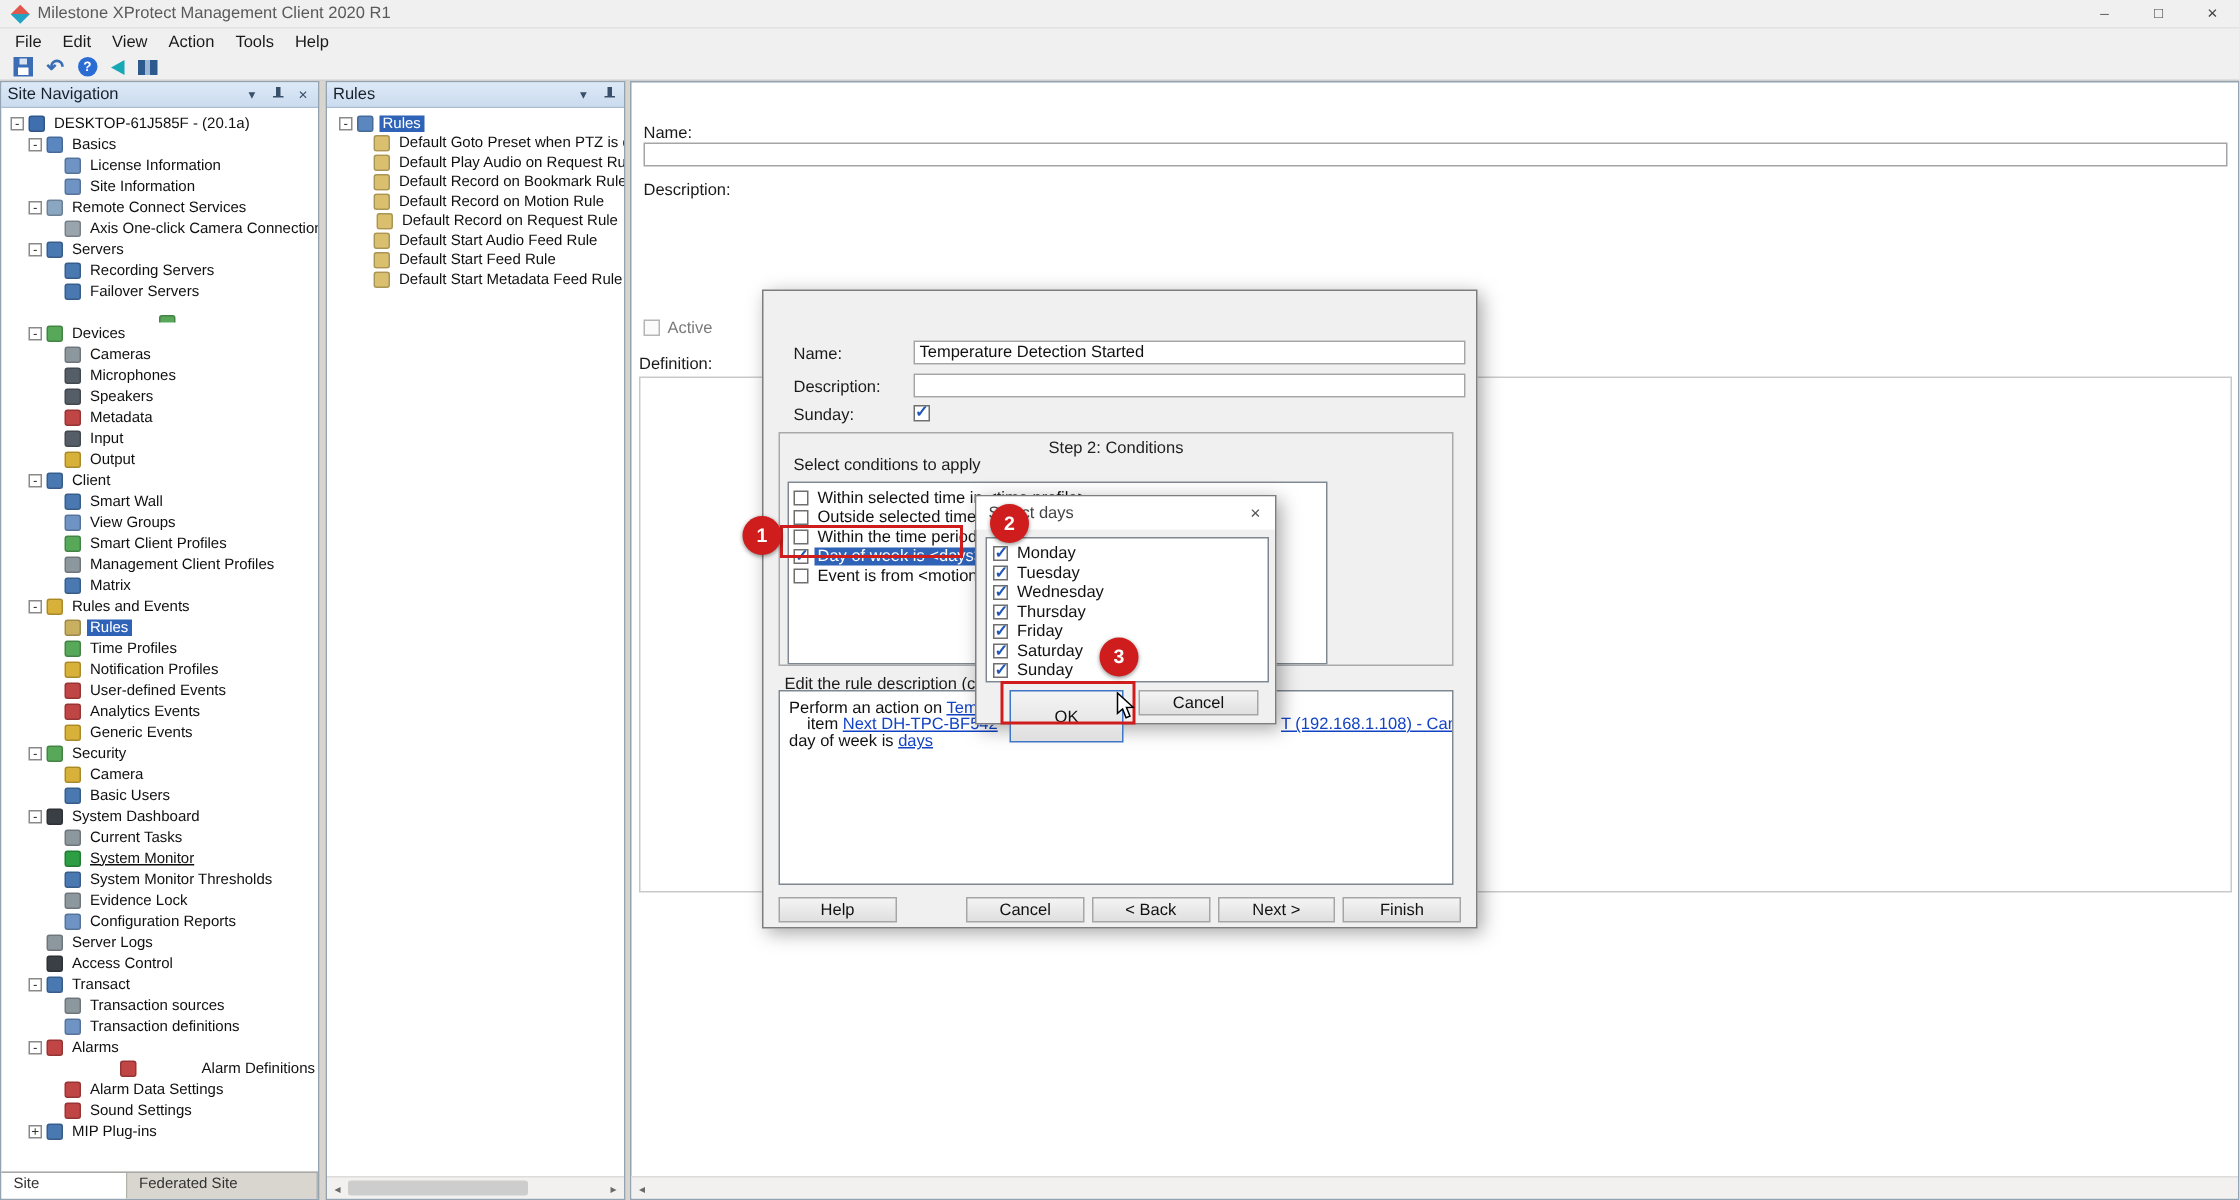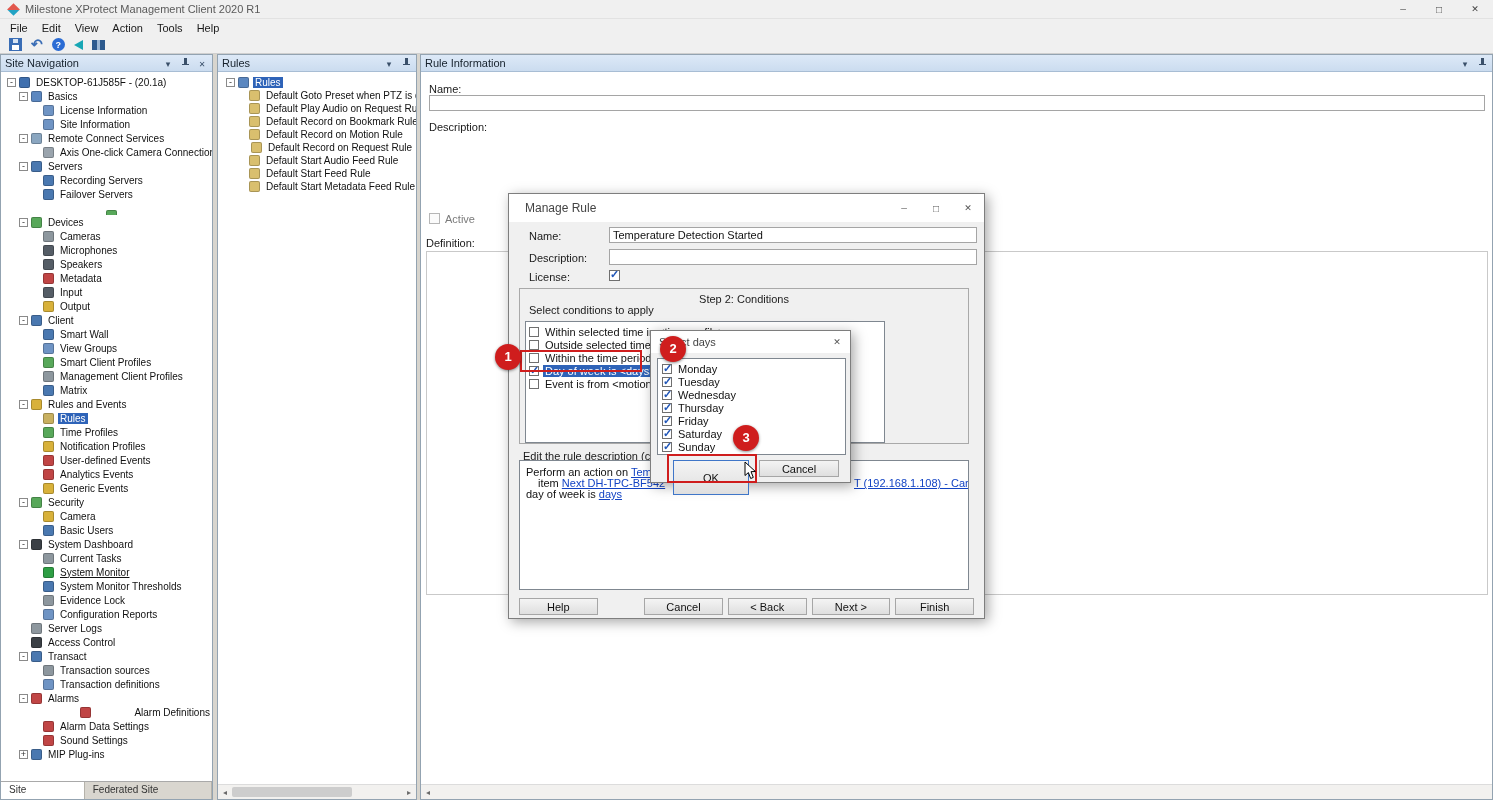--- a/index.html
+++ b/index.html
@@ -447,58 +447,43 @@
       </div>
     </div>
   <div class="hscroll" data-name="rules-horizontal-scrollbar">
     <span class="sarrow" data-name="scroll-left-icon">◂</span>
     <span class="sthumb" data-name="scrollbar-thumb" style="width:120px"></span>
     <span class="sarrow" data-name="scroll-right-icon" style="margin-left:auto">▸</span>
   </div>
 </div>
 
 <div class="panel" data-name="rule-information-panel" style="left:420px;top:54px;width:1073px;height:746px">
-  <div class="phead" data-name="rule-information-header">
-    <span class="ptitle" data-name="rule-information-title">Rule Information</span>
-    <span class="hicons">
-      <span class="hicon dock" data-name="dock-arrow-icon"></span>
-      <span class="hicon pin" data-name="pin-icon"></span>
-    </span>
-  </div>
 
   <span class="flabel" data-name="rule-name-label" style="left:8px;top:28px">Name:</span>
   <input class="textbox" data-name="rule-name-input" style="left: 8px; top: 40px; width: 1056px; height: 16px;" value="">
   <span class="flabel" data-name="rule-description-label" style="left:8px;top:66px">Description:</span>
 
   <span class="cb abs disabled" data-name="rule-active-checkbox" style="left:8px;top:158px"></span>
   <span class="flabel dim" data-name="rule-active-label" style="left:24px;top:158px">Active</span>
 
   <span class="flabel" data-name="rule-definition-label" style="left:5px;top:182px">Definition:</span>
   <div class="defbox" data-name="rule-definition-box" style="left:5px;top:196px;width:1060px;height:342px"></div>
 
   <div class="hscroll" data-name="rule-information-scrollbar">
     <span class="sarrow" data-name="scroll-left-icon">◂</span>
   </div>
 </div>
 
 <div class="dialog" data-name="manage-rule-dialog" style="left:508px;top:193px;width:477px;height:426px;z-index:30">
-  <div class="dtitle" data-name="manage-rule-titlebar" style="height:28px;padding-left:16px;font-size:12px">
-    <span class="dtext" data-name="manage-rule-title">Manage Rule</span>
-    <span class="dbtns">
-      <span class="db min" data-name="dialog-minimize-button"></span>
-      <span class="db max" data-name="dialog-maximize-button"></span>
-      <span class="db close" data-name="dialog-close-button"></span>
-    </span>
-  </div>
 
   <span class="flabel" data-name="manage-name-label" style="left:20px;top:36px">Name:</span>
   <input class="textbox" data-name="manage-name-input" style="left: 100px; top: 33px; width: 368px; height: 16px;" value="Temperature Detection Started">
   <span class="flabel" data-name="manage-description-label" style="left:20px;top:58px">Description:</span>
   <input class="textbox" data-name="manage-description-input" style="left: 100px; top: 55px; width: 368px; height: 16px;" value="">
-  <span class="flabel" data-name="manage-active-label" style="left:20px;top:77px">License:</span>
+  <span class="flabel" data-name="manage-active-label" style="left:20px;top:77px">Sunday:</span>
   <span class="cb abs checked" data-name="manage-active-checkbox" style="left:100px;top:76px"></span>
 
   <div class="groupbox" data-name="step-conditions-groupbox" style="left:10px;top:94px;width:450px;height:156px">
     <span class="legend" data-name="step-title">Step 2: Conditions</span>
   </div>
   <span class="flabel" data-name="conditions-label" style="left:20px;top:110px">Select conditions to apply</span>
   <div class="listbox" data-name="conditions-listbox" style="left:16px;top:127px;width:360px;height:122px">
       <div class="crow" data-name="condition-within-selected-time-in-time-profile">
         <span class="cb small" data-name="condition-checkbox"></span>
         <span class="clabel" data-name="condition-label">Within selected time in &lt;time profile&gt;</span>

